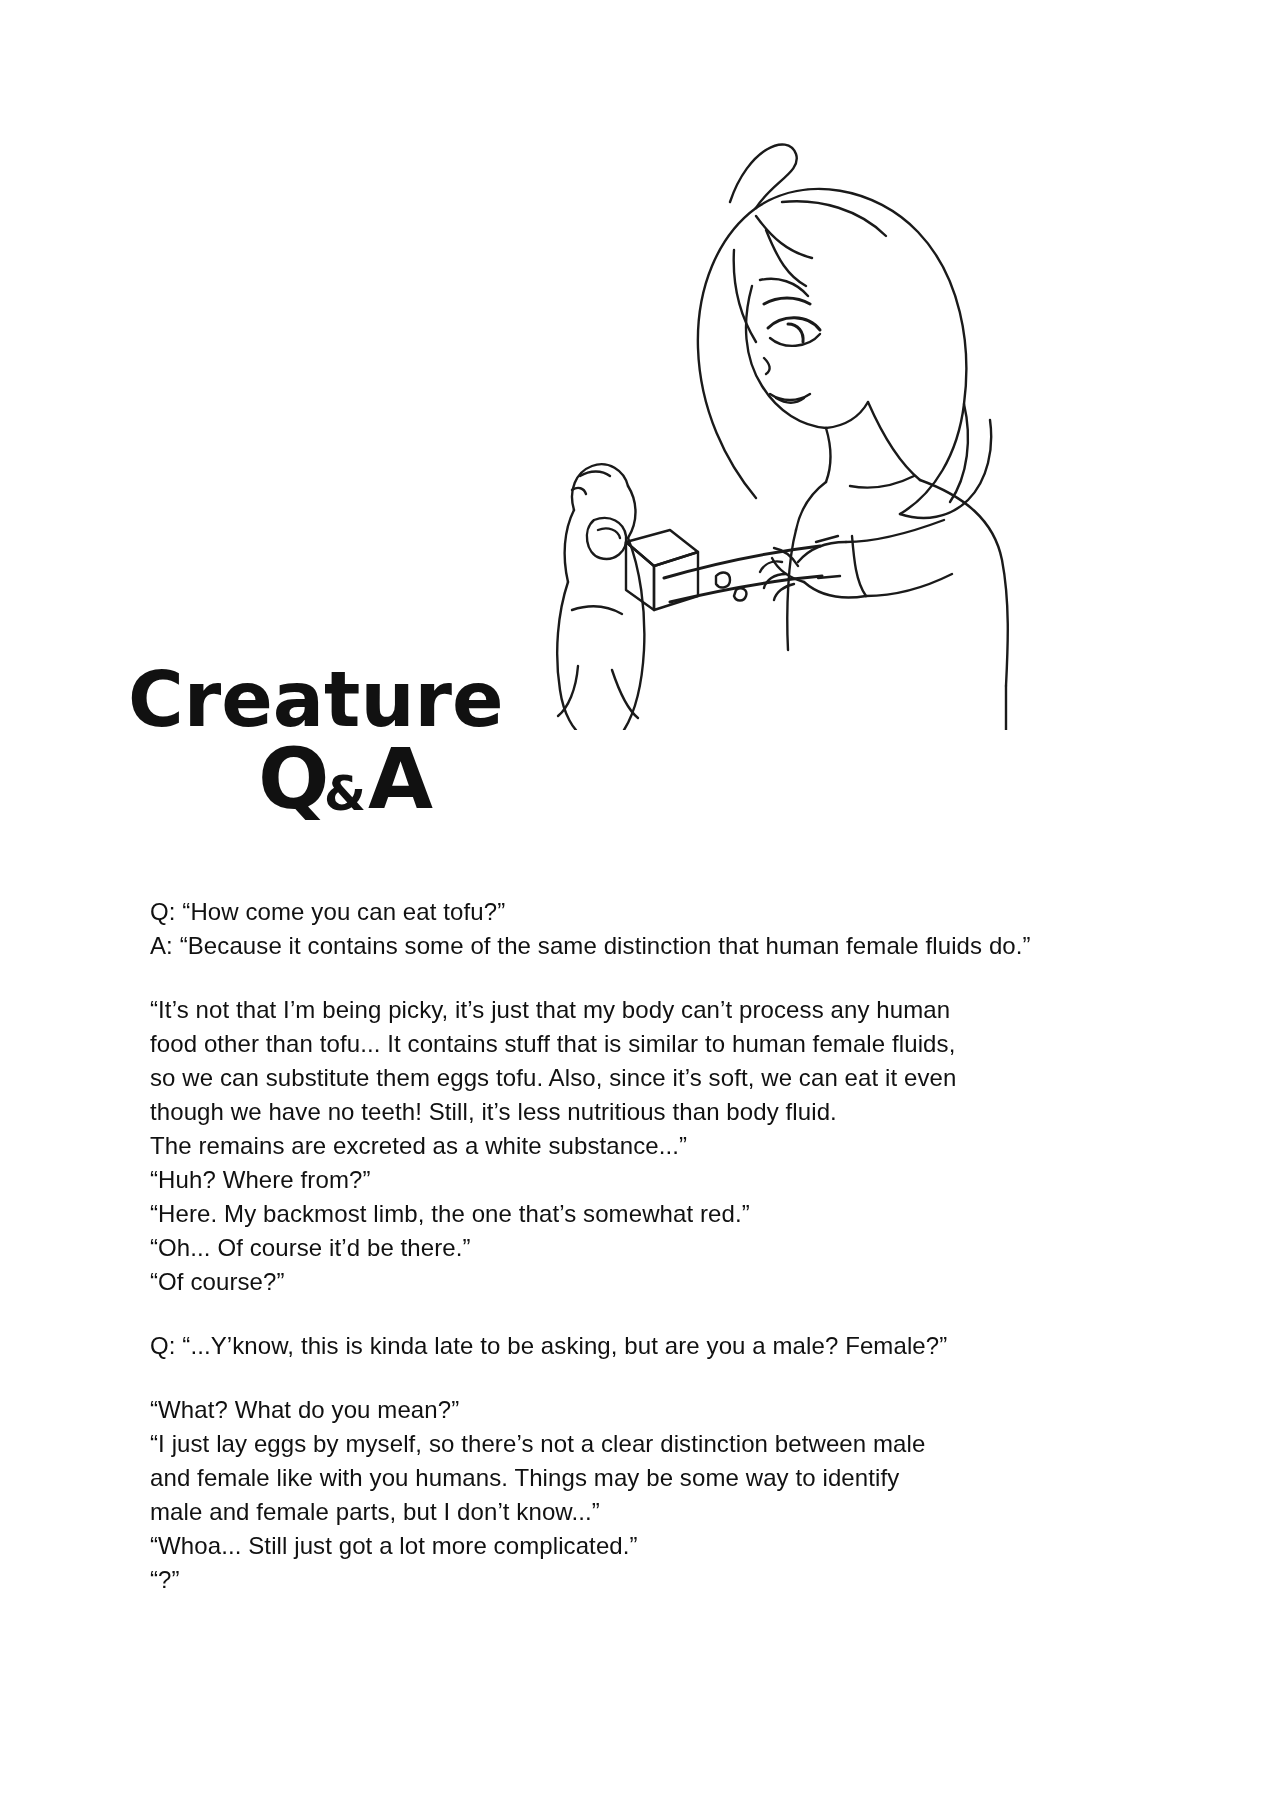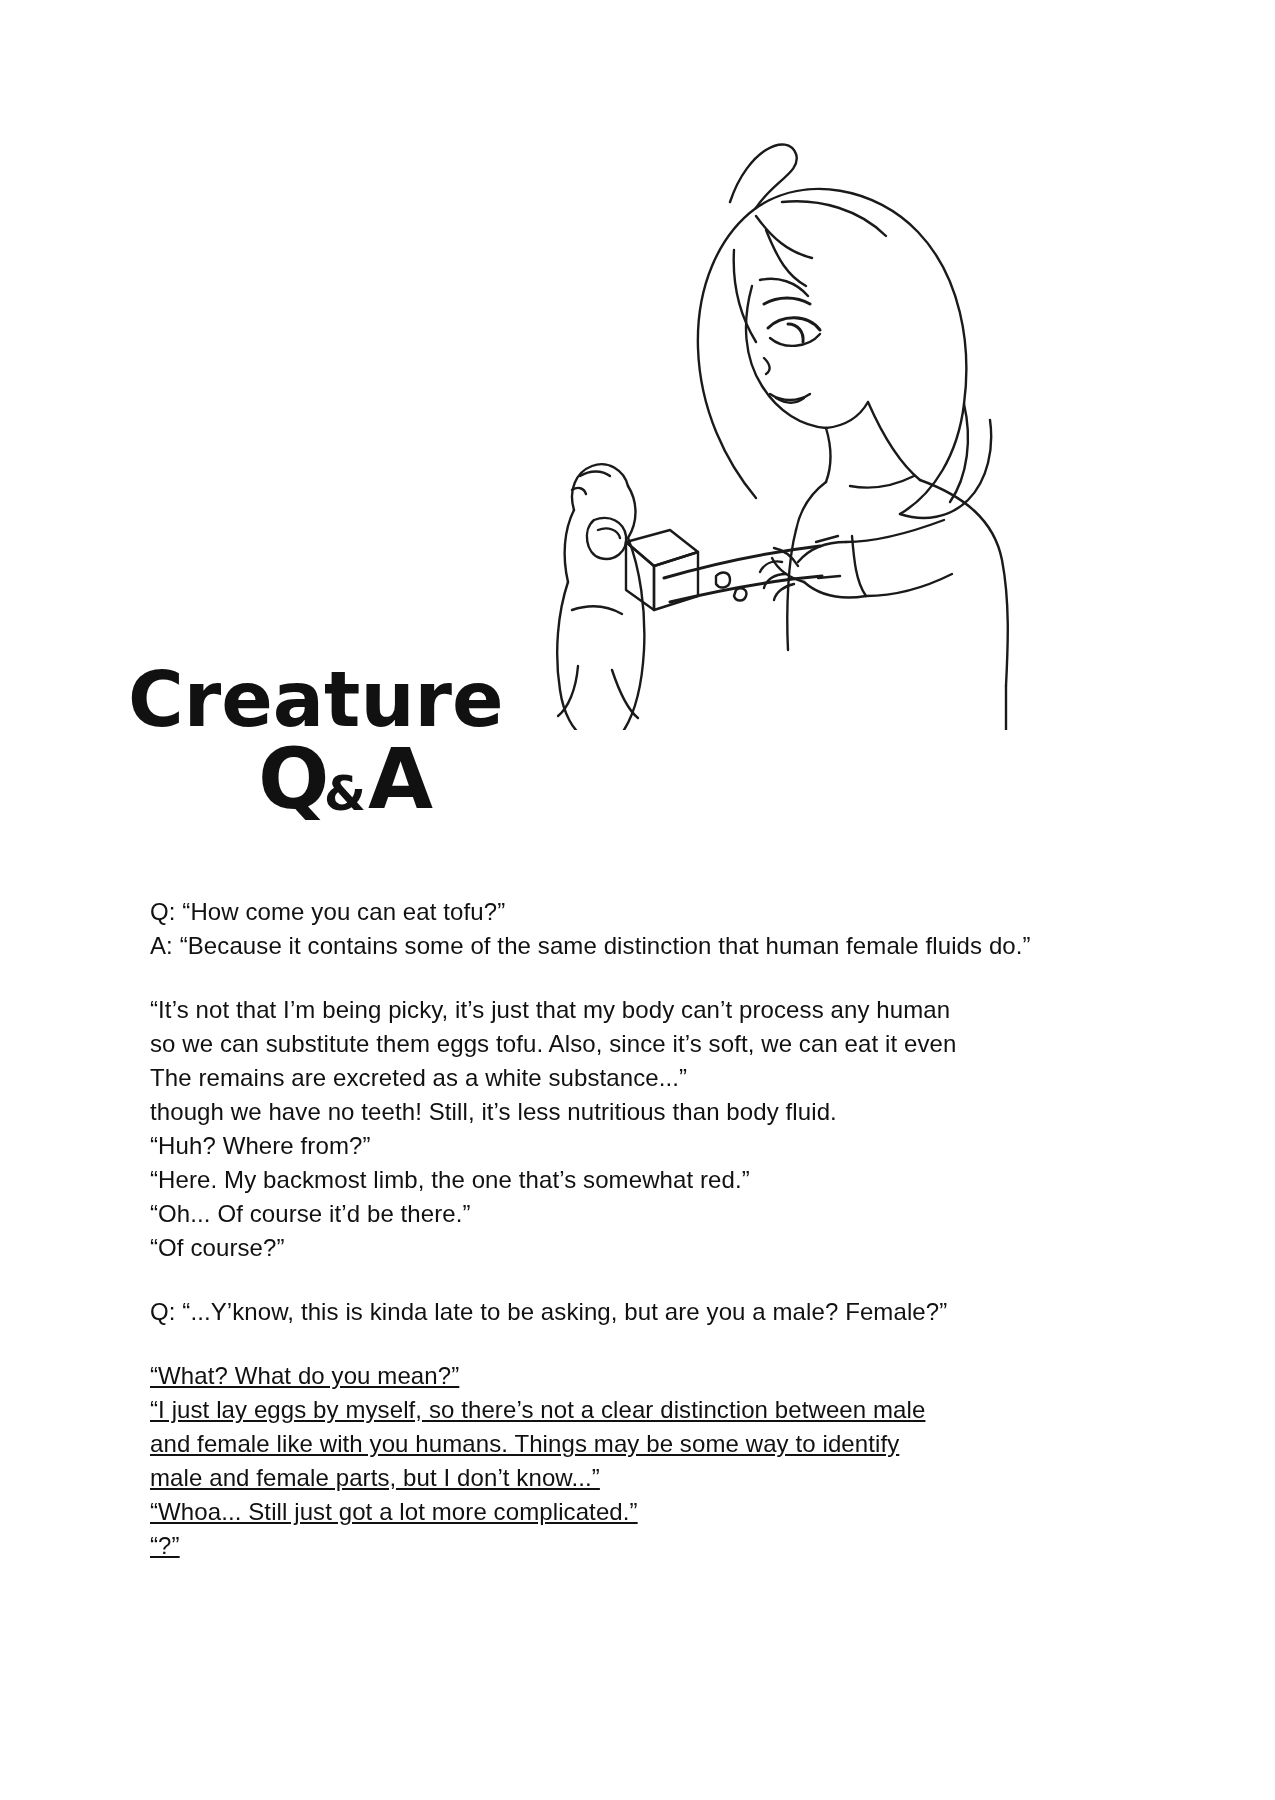--- a/index.html
+++ b/index.html
@@ -57,21 +57,20 @@
     font-size: 24px;
     line-height: 34px;
     color: #111111;
     letter-spacing: 0.1px;
   }
   .para {
     margin: 0 0 30px 0;
   }
   .para:last-child {
     margin-bottom: 4px;
-    text-decoration: underline;
   }
   .line {
     display: block;
     white-space: pre-wrap;
   }
 </style>
 </head>
 <body>
 
 <div class="page">
@@ -164,23 +163,24 @@
 
   <div class="body-text">
 
     <p class="para">
       <span class="line">Q: “How come you can eat tofu?”</span>
       <span class="line">A: “Because it contains some of the same distinction that human female fluids do.”</span>
     </p>
 
     <p class="para">
       <span class="line">“It’s not that I’m being picky, it’s just that my body can’t process any human</span>
+      <span class="line">food other than tofu... It contains stuff that is similar to human female fluids,</span>
       <span class="line">so we can substitute them eggs tofu. Also, since it’s soft, we can eat it even</span>
+      <span class="line">though we have no teeth! Still, it’s less nutritious than body fluid.</span>
       <span class="line">The remains are excreted as a white substance...”</span>
-      <span class="line">though we have no teeth! Still, it’s less nutritious than body fluid.</span>
       <span class="line">“Huh? Where from?”</span>
       <span class="line">“Here. My backmost limb, the one that’s somewhat red.”</span>
       <span class="line">“Oh... Of course it’d be there.”</span>
       <span class="line">“Of course?”</span>
     </p>
 
     <p class="para">
       <span class="line">Q: “...Y’know, this is kinda late to be asking, but are you a male? Female?”</span>
     </p>
 

